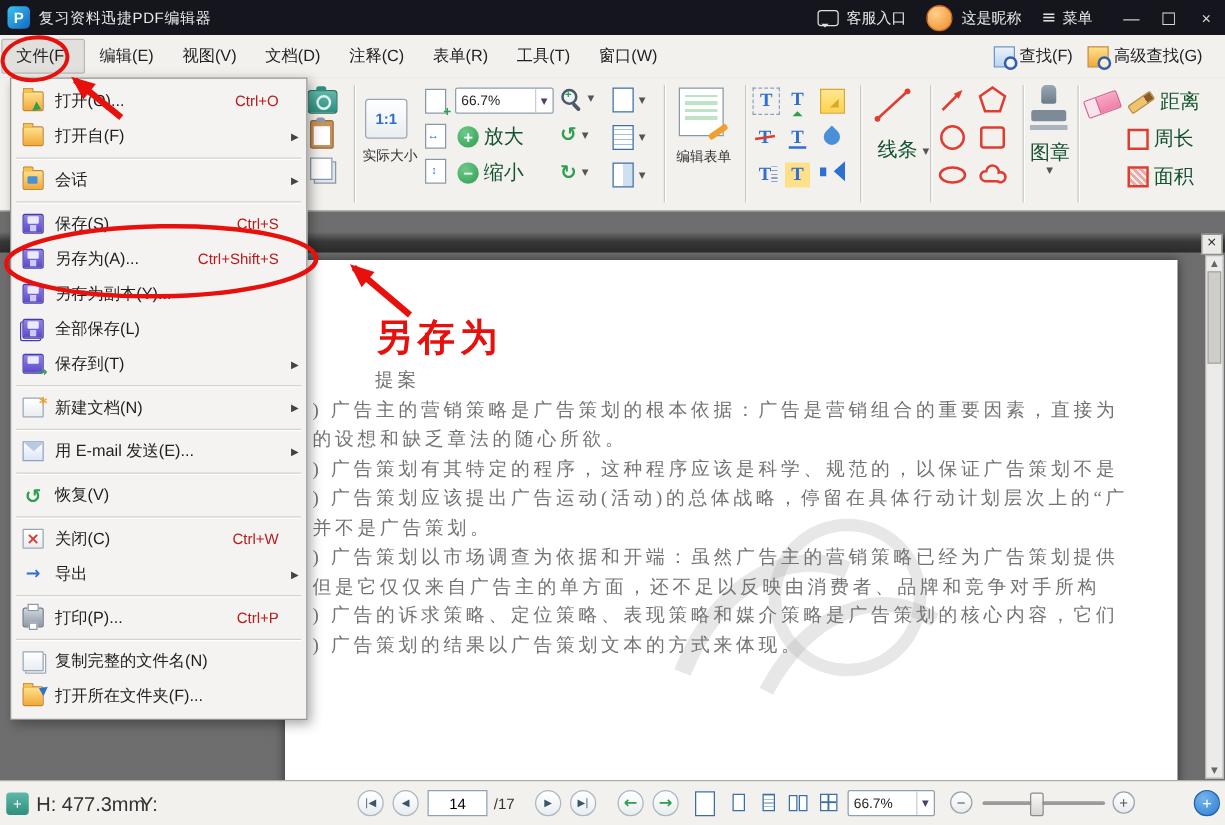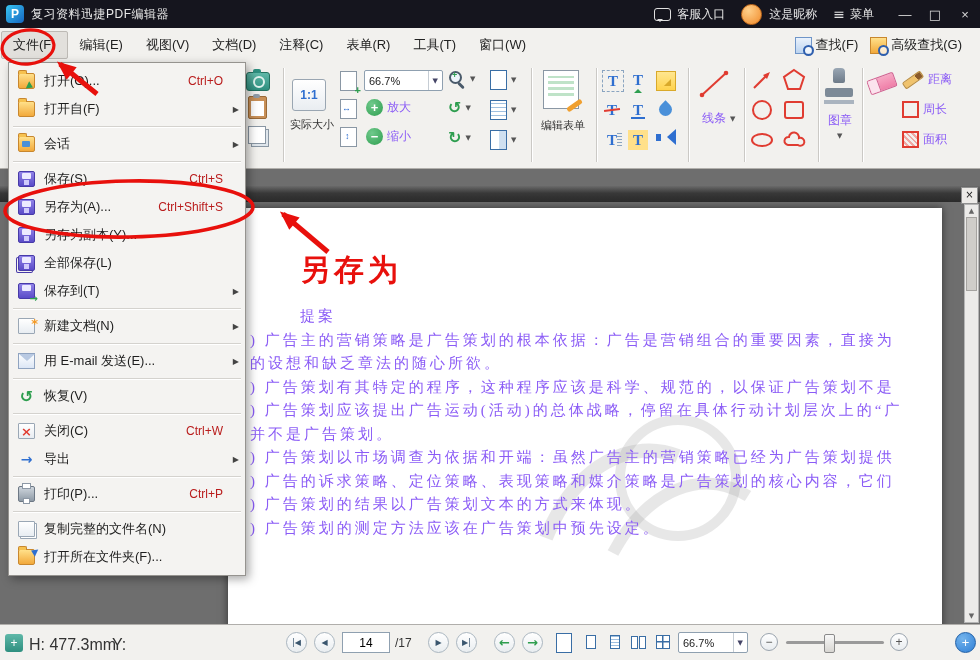--- a/index.html
+++ b/index.html
@@ -45,21 +45,21 @@
   .clip::after{content:"";position:absolute;left:4px;top:-3px;width:7px;height:4px;background:#8f9aa5;border-radius:2px}
   .layers{width:16px;height:16px;background:#fff;border:1px solid #8a97a4;box-shadow:3px 3px 0 -1px #dfe6ec,3px 3px 0 0 #8a97a4}
   .onebox{width:32px;height:30px;background:linear-gradient(#fff,#e9edf1);border:1px solid #9aa6b2;border-radius:3px;display:flex;align-items:center;justify-content:center;font-size:12px;font-weight:bold;color:#2f6fd0}
   .pgi{width:15px;height:18px;background:#fff;border:1px solid #8a97a4;position:absolute}
   .pgi.plus::after{content:"+";position:absolute;right:-5px;bottom:-6px;color:#2e9e4f;font-weight:bold;font-size:11px}
   .pgi.fitw::after{content:"↔";position:absolute;left:1px;top:3px;color:#2f6fd0;font-size:9px}
   .pgi.fith::after{content:"↕";position:absolute;left:4px;top:3px;color:#2f6fd0;font-size:9px}
   .combo{background:#fff;border:1px solid #8fa0b0;border-radius:2px;display:flex;align-items:center;font-size:11px;color:#222;padding:0 4px;box-sizing:border-box}
   .combo-arrow{margin-left:auto;font-size:7px;color:#446;border-left:1px solid #c6cdd4;padding-left:4px;align-self:stretch;display:flex;align-items:center}
   .gcirc{width:17px;height:17px;border-radius:50%;background:radial-gradient(circle at 35% 30%,#6fc98b,#2e9e4f);color:#fff;display:flex;align-items:center;justify-content:center;font-size:13px;font-weight:bold;line-height:1}
-  .tlabel12{font-size:12px;color:#8b5cf6}
+  .tlabel12{font-size:16px;color:#14532d}
   .mag{width:18px;height:18px;position:relative;display:inline-block}
   .mag::before{content:"";position:absolute;left:1px;top:1px;width:9px;height:9px;border:2.5px solid #4a5a6a;border-radius:50%;background:#eef4fa}
   .mag::after{content:"";position:absolute;right:1px;bottom:1px;width:8px;height:3px;background:#4a5a6a;transform:rotate(45deg);border-radius:2px}
   .mag i{font-style:normal;position:absolute;left:4px;top:0;font-size:9px;color:#2e9e4f;font-weight:bold}
   .rot{font-size:16px;color:#2e9e4f;font-weight:bold;line-height:1}
   .pvi{width:15px;height:18px;background:#fff;border:1px solid #3a6ea5;display:inline-block}
   .pvi.lines{background:repeating-linear-gradient(0deg,#fff 0 3px,#9fc0e0 3px 4px)}
   .pvi.half{background:linear-gradient(90deg,#fff 50%,#cfe0f0 50%)}
   .formic{width:34px;height:37px;background:#fff;border:1px solid #8a97a4;position:absolute}
   .formic::before{content:"";position:absolute;left:4px;top:5px;right:4px;height:20px;background:repeating-linear-gradient(0deg,#bfe3c8 0 3px,#fff 3px 6px)}
@@ -85,21 +85,21 @@
   .eraser::after{content:"";position:absolute;left:0;top:0;bottom:0;width:9px;background:#fbe3ed;border-right:1px solid #d06090}
   .pencil{width:20px;height:6px;background:linear-gradient(90deg,#f0c36d 70%,#8a5a2a 70%);transform:rotate(-35deg);border-radius:2px;border:1px solid #b98c3e;display:inline-block}
   .perim{width:13px;height:13px;border:2px solid #e03c31;display:inline-block}
   .areaic{width:13px;height:13px;border:2px solid #e03c31;background:repeating-linear-gradient(45deg,transparent 0 2px,#f0a8a4 2px 4px);display:inline-block}
 
   
   .docarea{position:absolute;top:168px;left:0;right:0;bottom:35px;background:#6e6e6e;overflow:hidden;z-index:1}
   .band{position:absolute;left:0;right:0;top:18px;height:16px;background:linear-gradient(#6a6a6a,#383838 45%,#2b2b2b)}
   .band-close{position:absolute;right:2px;top:19px;width:15px;height:15px;background:#eceae7;border:1px solid #8f8f8f;font-size:10px;line-height:13px;text-align:center;color:#222;z-index:6}
   .page{position:absolute;left:228px;top:40px;width:714px;height:520px;background:#fff;box-shadow:0 0 8px rgba(0,0,0,.55)}
-  .doc-text{position:absolute;left:22px;top:97px;right:10px;font-family:"Liberation Serif","DejaVu Serif",serif;font-size:15px;letter-spacing:3px;color:#8b5cf6}
+  .doc-text{position:absolute;left:22px;top:86px;right:10px;font-family:"Liberation Serif","DejaVu Serif",serif;font-size:15px;letter-spacing:3px;color:#737373}
   .doc-line{height:23.5px;line-height:23.5px;white-space:nowrap;overflow:hidden}
   .watermark{position:absolute;left:300px;top:160px}
   .vscroll{position:absolute;right:1px;top:36px;bottom:2px;width:15px;background:#ecebe9;border:1px solid #b5b5b5;box-sizing:border-box}
   .vs-arrow{position:absolute;left:0;right:0;text-align:center;font-size:7px;color:#666}
   .vs-thumb{position:absolute;left:1px;right:1px;top:12px;height:72px;background:#cfcdc9;border:1px solid #a5a3a0}
 
   
   .statusbar{position:absolute;left:0;right:0;bottom:0;height:35px;background:#f2f1ee;border-top:1px solid #b0aeab;z-index:20}
   .xyic{width:18px;height:18px;background:linear-gradient(#5fb8a8,#2e8f7f);border-radius:3px;color:#fff;display:flex;align-items:center;justify-content:center;font-size:12px;position:absolute}
   .sbtext{position:absolute;top:11px;font-size:16px;color:#333;white-space:nowrap}
@@ -174,23 +174,23 @@
         </g>
       </svg>
       <div class="doc-text">
         <div class="doc-line" style="padding-left: 50px;"><span>提案</span></div>
           <div class="doc-line"><span>) 广告主的营销策略是广告策划的根本依据：广告是营销组合的重要因素，直接为</span></div>
           <div class="doc-line"><span>的设想和缺乏章法的随心所欲。</span></div>
           <div class="doc-line"><span>) 广告策划有其特定的程序，这种程序应该是科学、规范的，以保证广告策划不是</span></div>
           <div class="doc-line"><span>) 广告策划应该提出广告运动(活动)的总体战略，停留在具体行动计划层次上的“广</span></div>
           <div class="doc-line"><span>并不是广告策划。</span></div>
           <div class="doc-line"><span>) 广告策划以市场调查为依据和开端：虽然广告主的营销策略已经为广告策划提供</span></div>
+          <div class="doc-line"><span>但是它仅仅来自广告主的单方面，还不足以反映由消费者、品牌和竞争对手所构</span></div>
           <div class="doc-line"><span>) 广告的诉求策略、定位策略、表现策略和媒介策略是广告策划的核心内容，它们</span></div>
           <div class="doc-line"><span>) 广告策划的结果以广告策划文本的方式来体现。</span></div>
-          <div class="doc-line"><span>) 广告策划的测定方法应该在广告策划中预先设定。</span></div>
       </div>
     </div>
     <span class="band-close glyph">×</span>
     <div class="vscroll">
       <span class="vs-arrow glyph" style="top:2px">▲</span>
       <span class="vs-thumb"></span>
       <span class="vs-arrow glyph" style="bottom:2px">▼</span>
     </div>
   </div>
 

